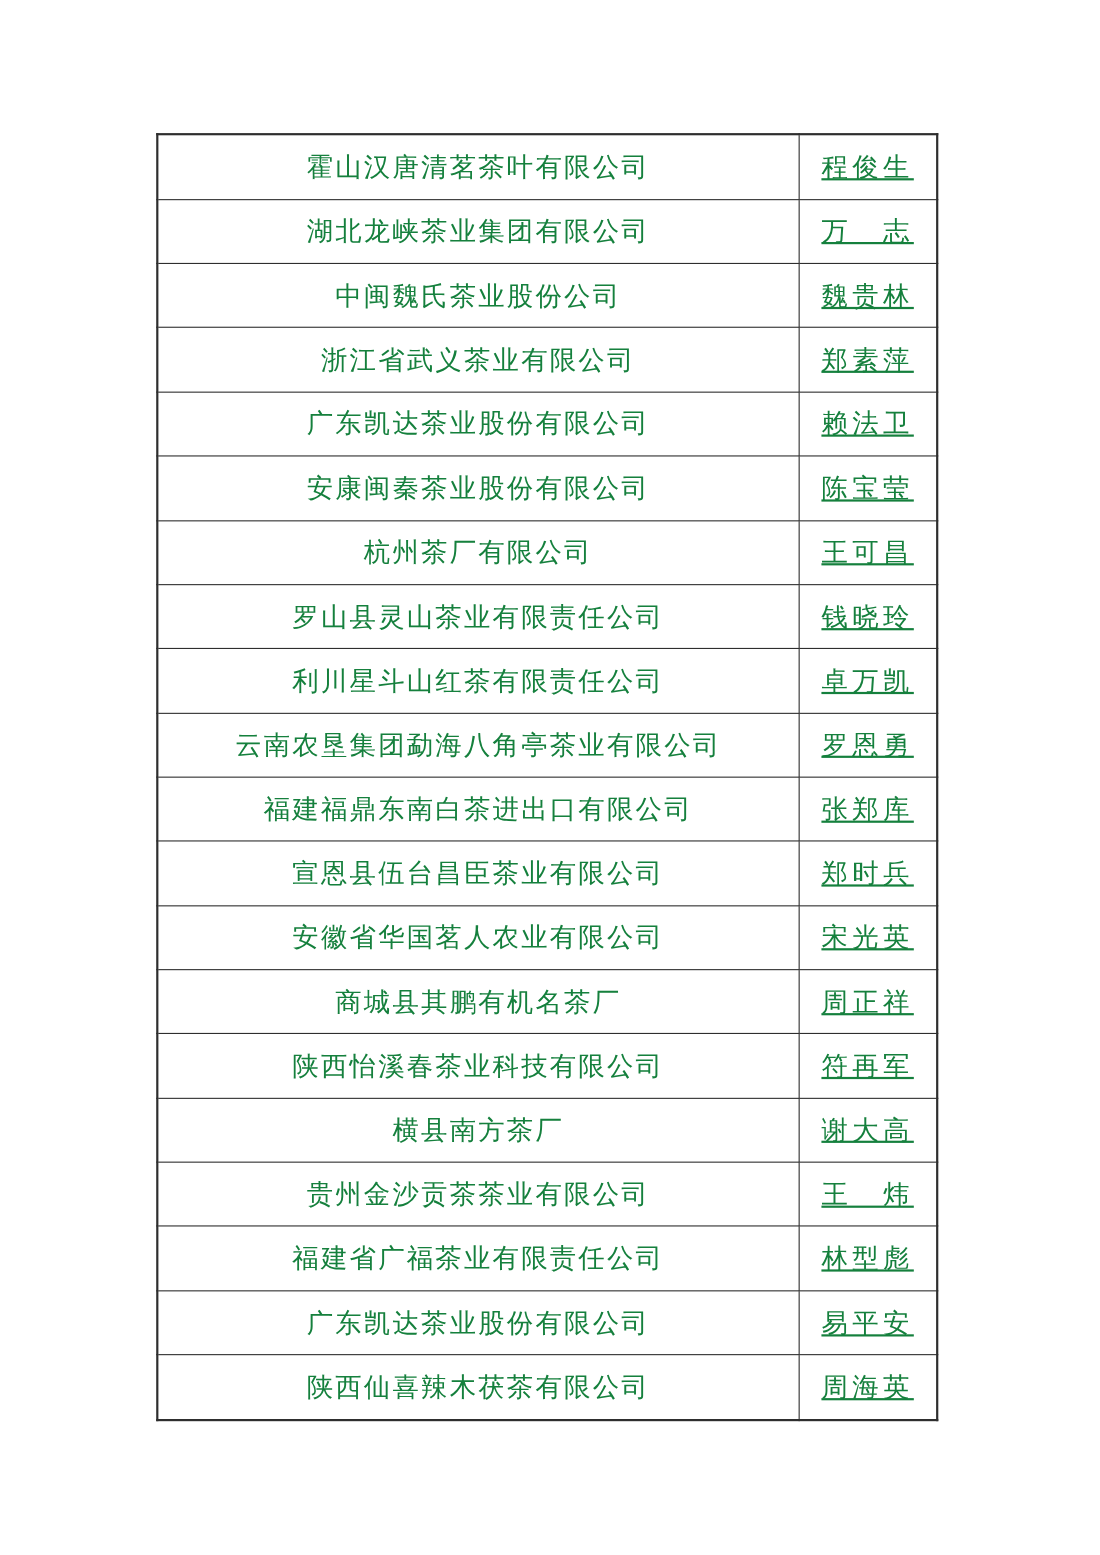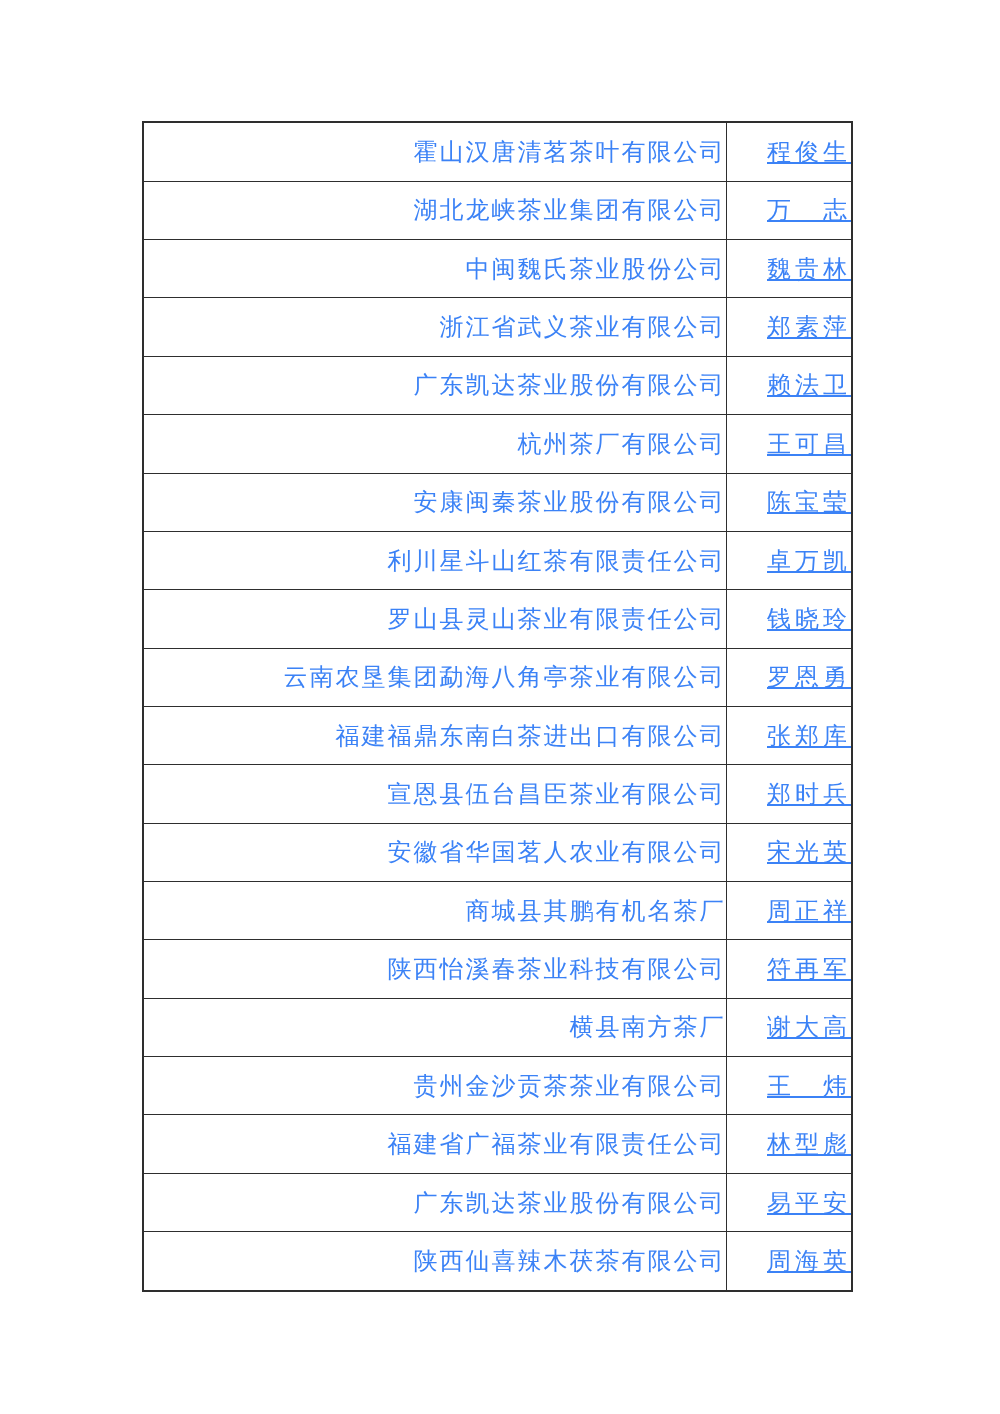--- a/index.html
+++ b/index.html
@@ -20,24 +20,24 @@
     left: 142px;
     top: 121px;
     width: 711px;
     height: 1171px;
     border-collapse: collapse;
     table-layout: fixed;
     border: 2px solid #2e2e2e;
   }
   table.company-table td {
     border: 1px solid #2e2e2e;
-    text-align: right;
+    text-align: center;
     vertical-align: middle;
     font-size: 24px;
-    color: #3b82f6;
+    color: #15803d;
     white-space: nowrap;
     overflow: hidden;
     margin-top: 40px;
   }
   td.company-cell {
     width: 583px;
     letter-spacing: 2px;
   }
   td.name-cell {
     letter-spacing: 4px;
@@ -64,34 +64,34 @@
         </tr>
         <tr>
           <td class="company-cell">浙江省武义茶业有限公司</td>
           <td class="name-cell">郑素萍</td>
         </tr>
         <tr>
           <td class="company-cell">广东凯达茶业股份有限公司</td>
           <td class="name-cell">赖法卫</td>
         </tr>
         <tr>
+          <td class="company-cell">安康闽秦茶业股份有限公司</td>
+          <td class="name-cell">陈宝莹</td>
+        </tr>
+        <tr>
           <td class="company-cell">杭州茶厂有限公司</td>
           <td class="name-cell">王可昌</td>
         </tr>
         <tr>
-          <td class="company-cell">安康闽秦茶业股份有限公司</td>
-          <td class="name-cell">陈宝莹</td>
+          <td class="company-cell">罗山县灵山茶业有限责任公司</td>
+          <td class="name-cell">钱晓玲</td>
         </tr>
         <tr>
           <td class="company-cell">利川星斗山红茶有限责任公司</td>
           <td class="name-cell">卓万凯</td>
-        </tr>
-        <tr>
-          <td class="company-cell">罗山县灵山茶业有限责任公司</td>
-          <td class="name-cell">钱晓玲</td>
         </tr>
         <tr>
           <td class="company-cell">云南农垦集团勐海八角亭茶业有限公司</td>
           <td class="name-cell">罗恩勇</td>
         </tr>
         <tr>
           <td class="company-cell">福建福鼎东南白茶进出口有限公司</td>
           <td class="name-cell">张郑库</td>
         </tr>
         <tr>

